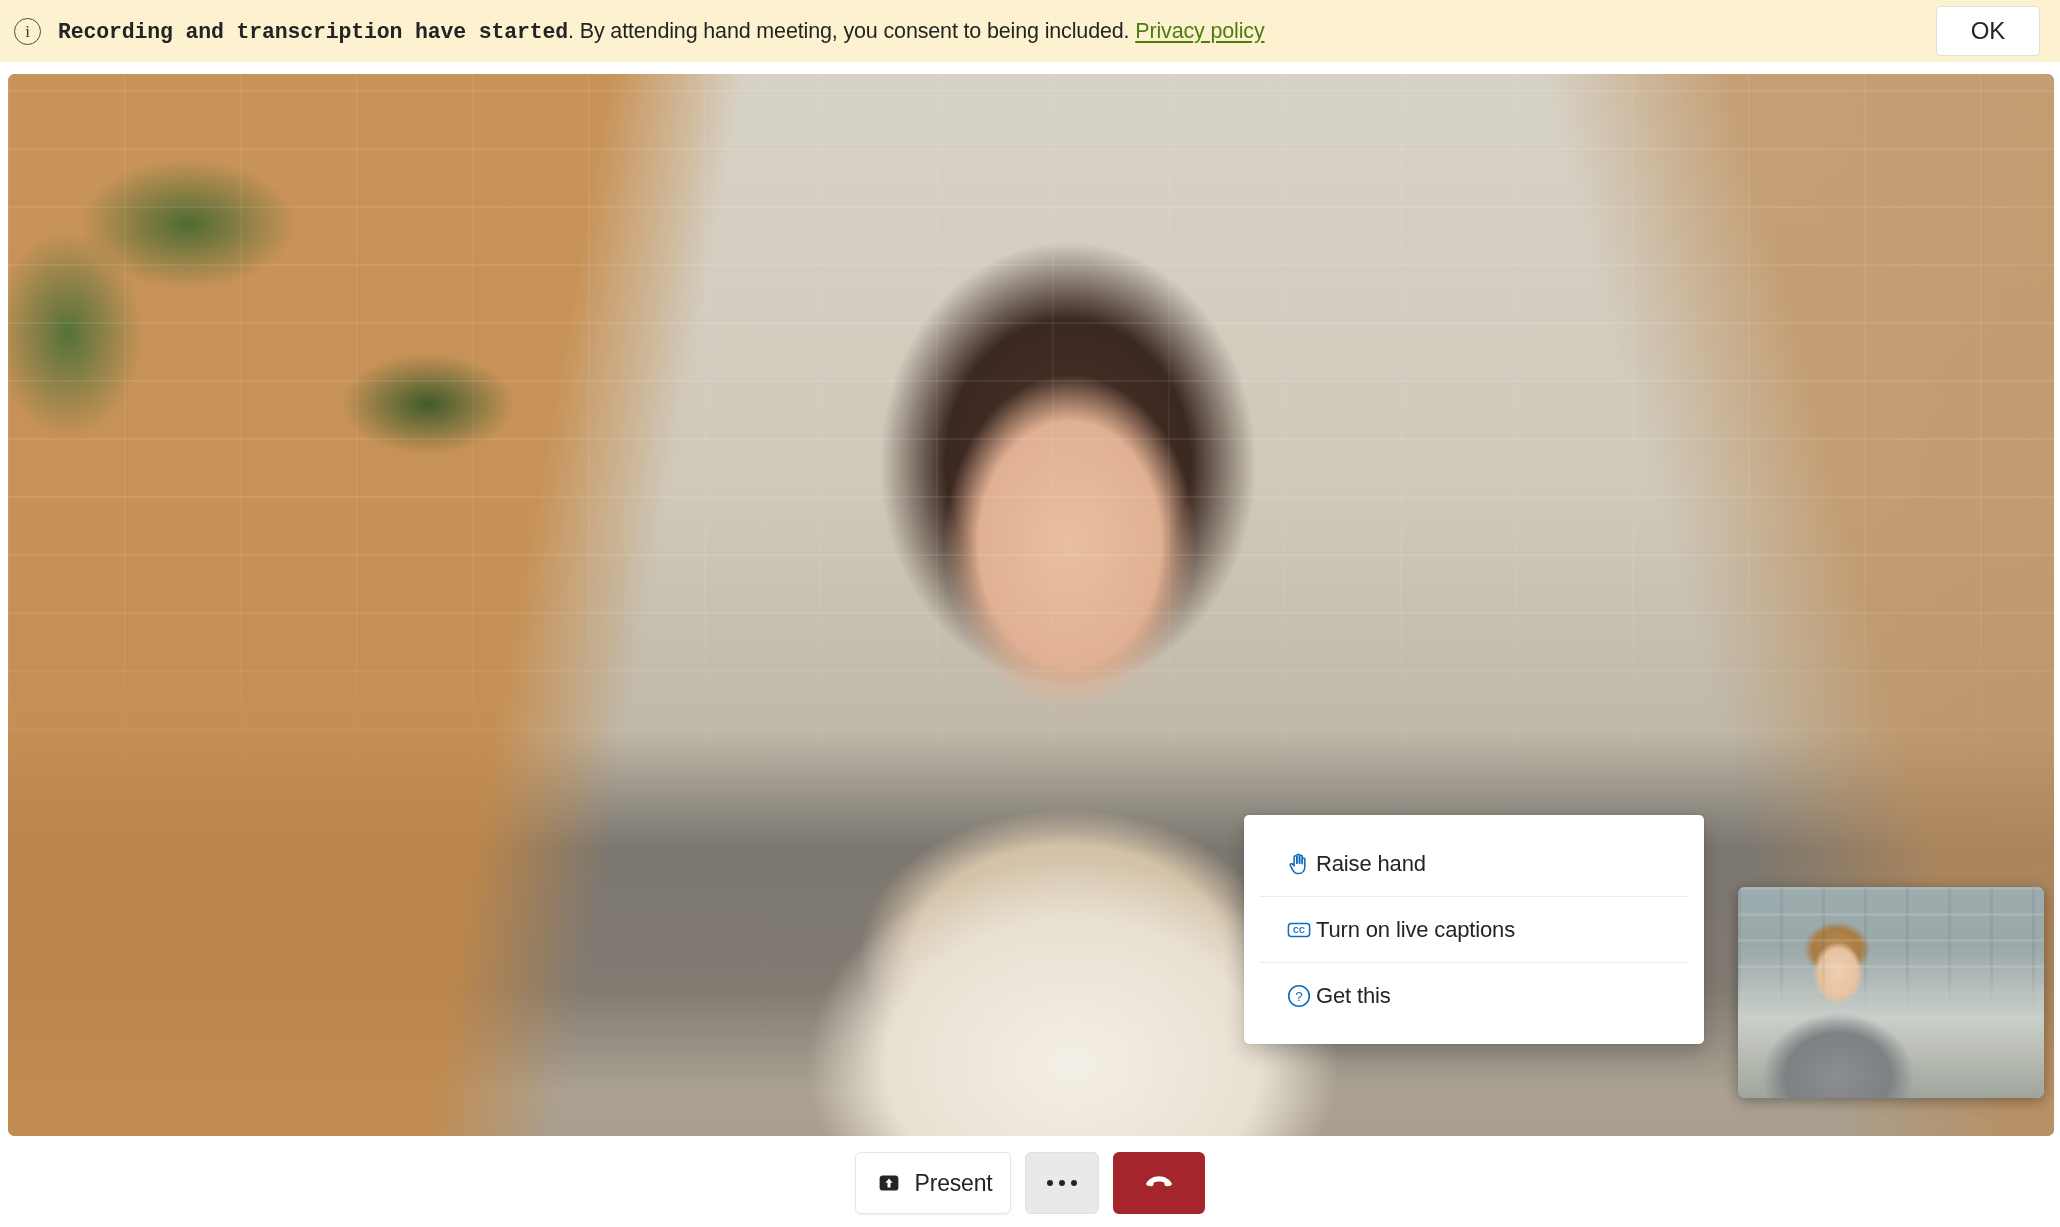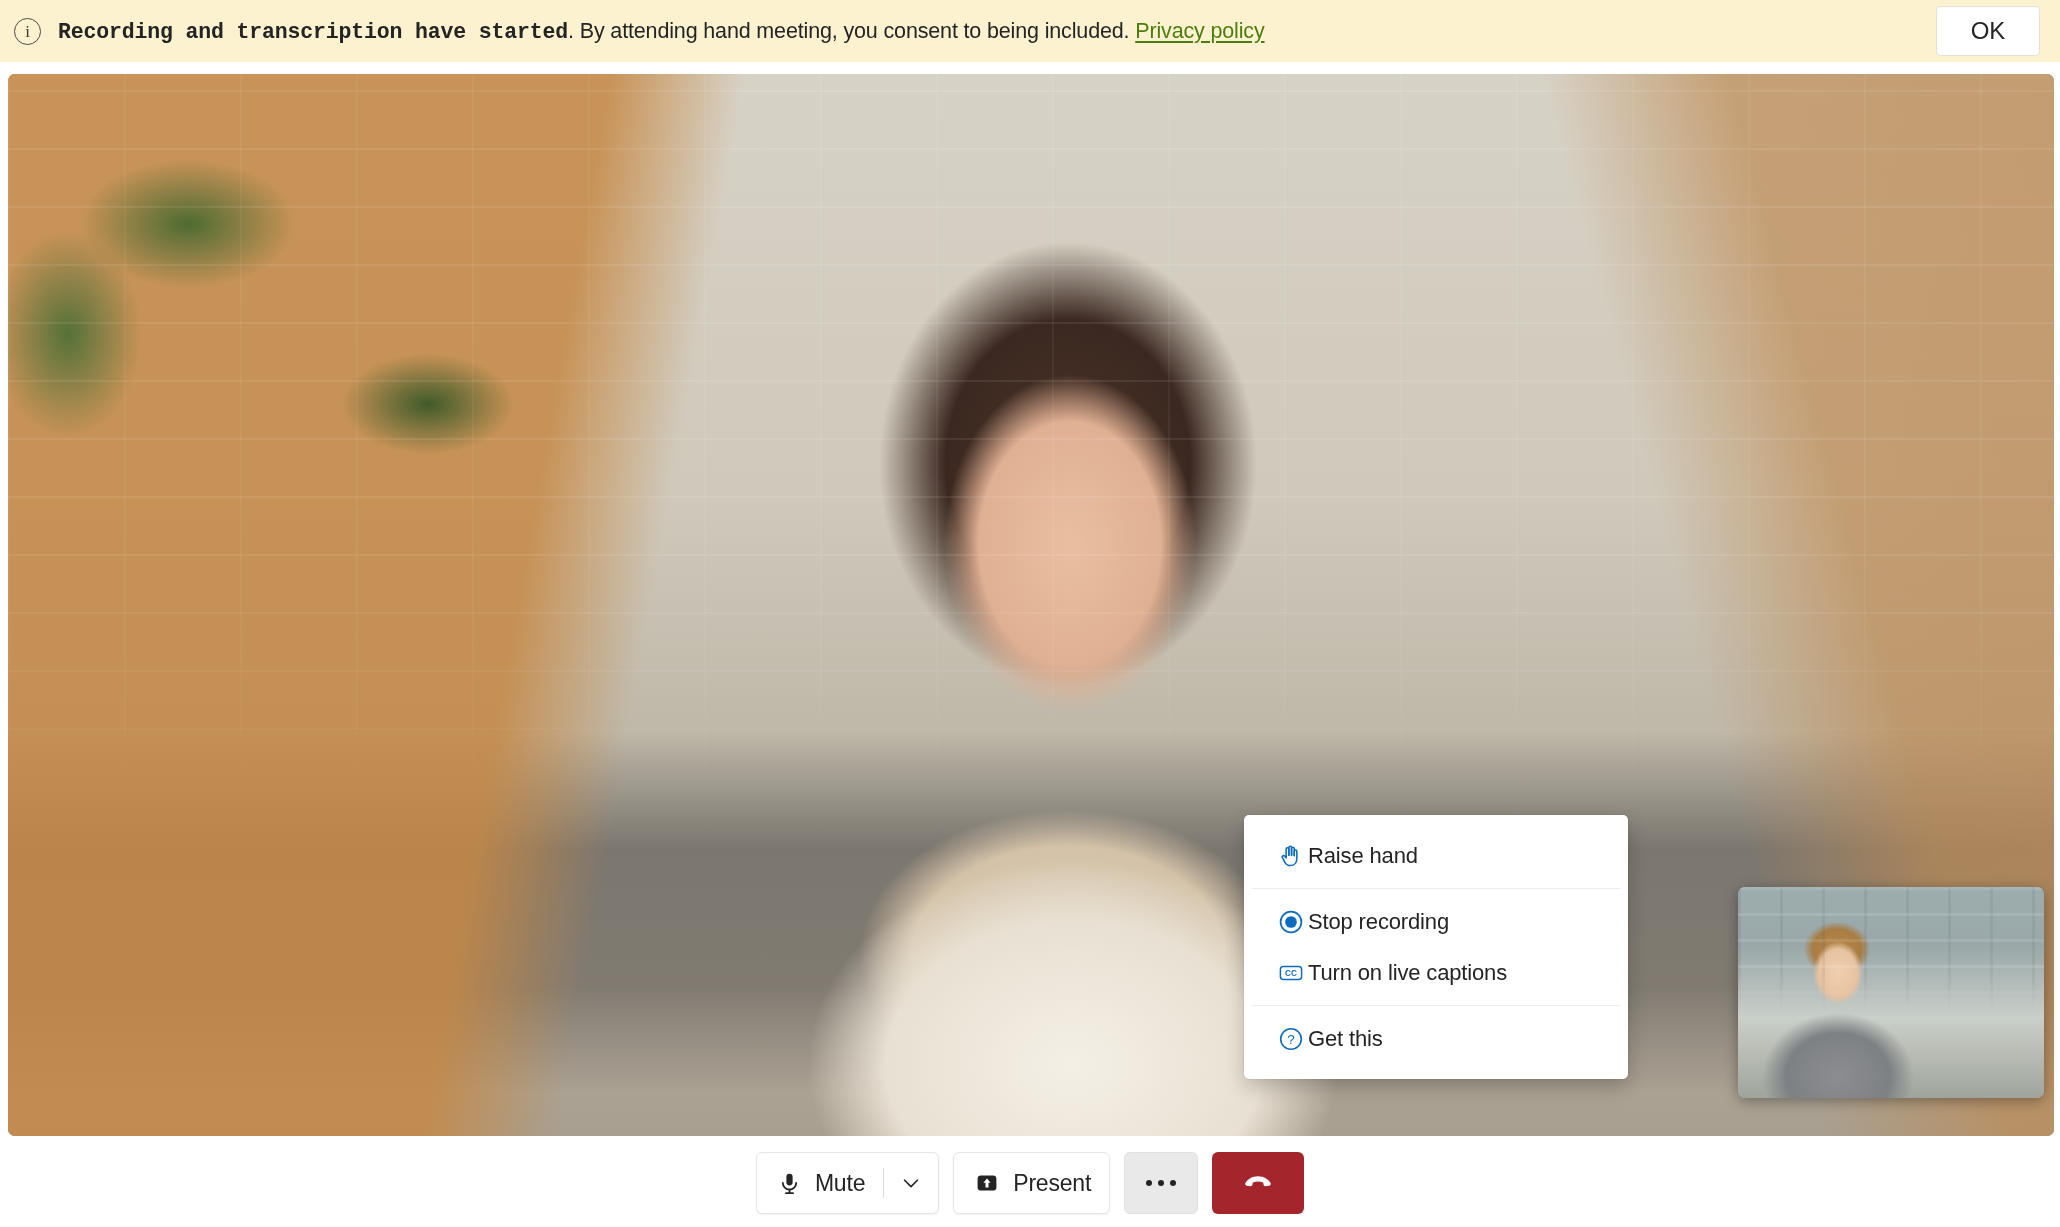--- a/index.html
+++ b/index.html
@@ -135,25 +135,25 @@
       repeating-linear-gradient(90deg, rgba(60,70,70,0.16) 0px, rgba(60,70,70,0.16) 3px, rgba(0,0,0,0) 3px, rgba(0,0,0,0) 42px);
     opacity: 0.55;
     mask-image: linear-gradient(180deg, #000 0%, #000 38%, rgba(0,0,0,0) 58%);
     -webkit-mask-image: linear-gradient(180deg, #000 0%, #000 38%, rgba(0,0,0,0) 58%);
   }
 
   
   .menu {
     position: absolute;
     left: 1244px; top: 815px;
-    width: 384px;
+    width: 460px;
     background: #ffffff;
     border-radius: 5px;
     box-shadow: 0 0 2px rgba(0,0,0,0.14), 0 8px 20px rgba(0,0,0,0.20);
-    padding: 8px;
+    padding: 16px;
     overflow: hidden;
     z-index: 30;
   }
   .menu-group { padding: 7px 0; }
   .menu-sep { height: 1px; background: #ececec; margin: 0; }
   .menu-item {
     display: flex;
     align-items: center;
     height: 51px;
     padding: 0 20px 0 18px;
@@ -267,29 +267,20 @@
           <path d="M15 11.8V7.6a1.2 1.2 0 0 1 2.4 0v6.6c0 3.9-2.4 6.6-5.8 6.6-2.4 0-4.1-1-5.2-3L4 13.6a1.3 1.3 0 0 1 2.1-1.5l1.4 1.6"></path>
         </svg>
       </span>
       <span class="menu-label">Raise hand</span>
     </div>
   </div>
 
   <div class="menu-sep"></div>
 
   <div class="menu-group">
-    <div class="menu-item">
-      <span class="menu-icon">
-        <svg width="26" height="26" viewBox="0 0 24 24">
-          <circle cx="12" cy="12" r="9.6" fill="none" stroke="#0f6cbd" stroke-width="1.6"></circle>
-          <circle cx="12" cy="12" r="5.4" fill="#0f6cbd"></circle>
-        </svg>
-      </span>
-      <span class="menu-label">Stop recording</span>
-    </div>
 
     <div class="menu-item">
       <span class="menu-icon">
         <svg width="26" height="26" viewBox="0 0 26 26">
           <rect x="2.4" y="6.4" width="21.2" height="13.2" rx="3" fill="none" stroke="#0f6cbd" stroke-width="1.5"></rect>
           <text x="13" y="16.4" text-anchor="middle" font-family="Liberation Sans, sans-serif" font-size="8.2" font-weight="bold" fill="#0f6cbd">CC</text>
         </svg>
       </span>
       <span class="menu-label">Turn on live captions</span>
     </div>
@@ -307,41 +298,20 @@
         </svg>
       </span>
       <span class="menu-label">Get this</span>
     </div>
   </div>
 
 </div>
 
 <div class="controls">
 
-  <div class="ctl">
-    <div class="ctl-main">
-      <span class="ctl-icon">
-        <svg width="25" height="25" viewBox="0 0 24 24" fill="none" stroke="#242424" stroke-width="1.7" stroke-linecap="round">
-          <rect x="9" y="2.6" width="6" height="11.2" rx="3" fill="#242424" stroke="none"></rect>
-          <path d="M5.6 11.4a6.4 6.4 0 0 0 12.8 0"></path>
-          <line x1="12" y1="17.9" x2="12" y2="21.3"></line>
-          <line x1="8.6" y1="21.3" x2="15.4" y2="21.3"></line>
-        </svg>
-      </span>
-      <span class="ctl-label">Mute</span>
-    </div>
-    <div class="ctl-divider"></div>
-    <div class="ctl-caret">
-      <span class="ctl-icon">
-        <svg width="22" height="22" viewBox="0 0 24 24" fill="none" stroke="#242424" stroke-width="1.8" stroke-linecap="round" stroke-linejoin="round">
-          <polyline points="5,9 12,16 19,9"></polyline>
-        </svg>
-      </span>
-    </div>
-  </div>
 
 
   <div class="ctl">
     <div class="ctl-main">
       <span class="ctl-icon">
         <svg width="26" height="26" viewBox="0 0 26 26">
           <rect x="3.6" y="5.4" width="18.8" height="15.2" rx="3.4" fill="#242424"></rect>
           <path d="M13 8.6l3.6 4.1h-2.1v4.7h-3v-4.7H9.4z" fill="#ffffff"></path>
         </svg>
       </span>

